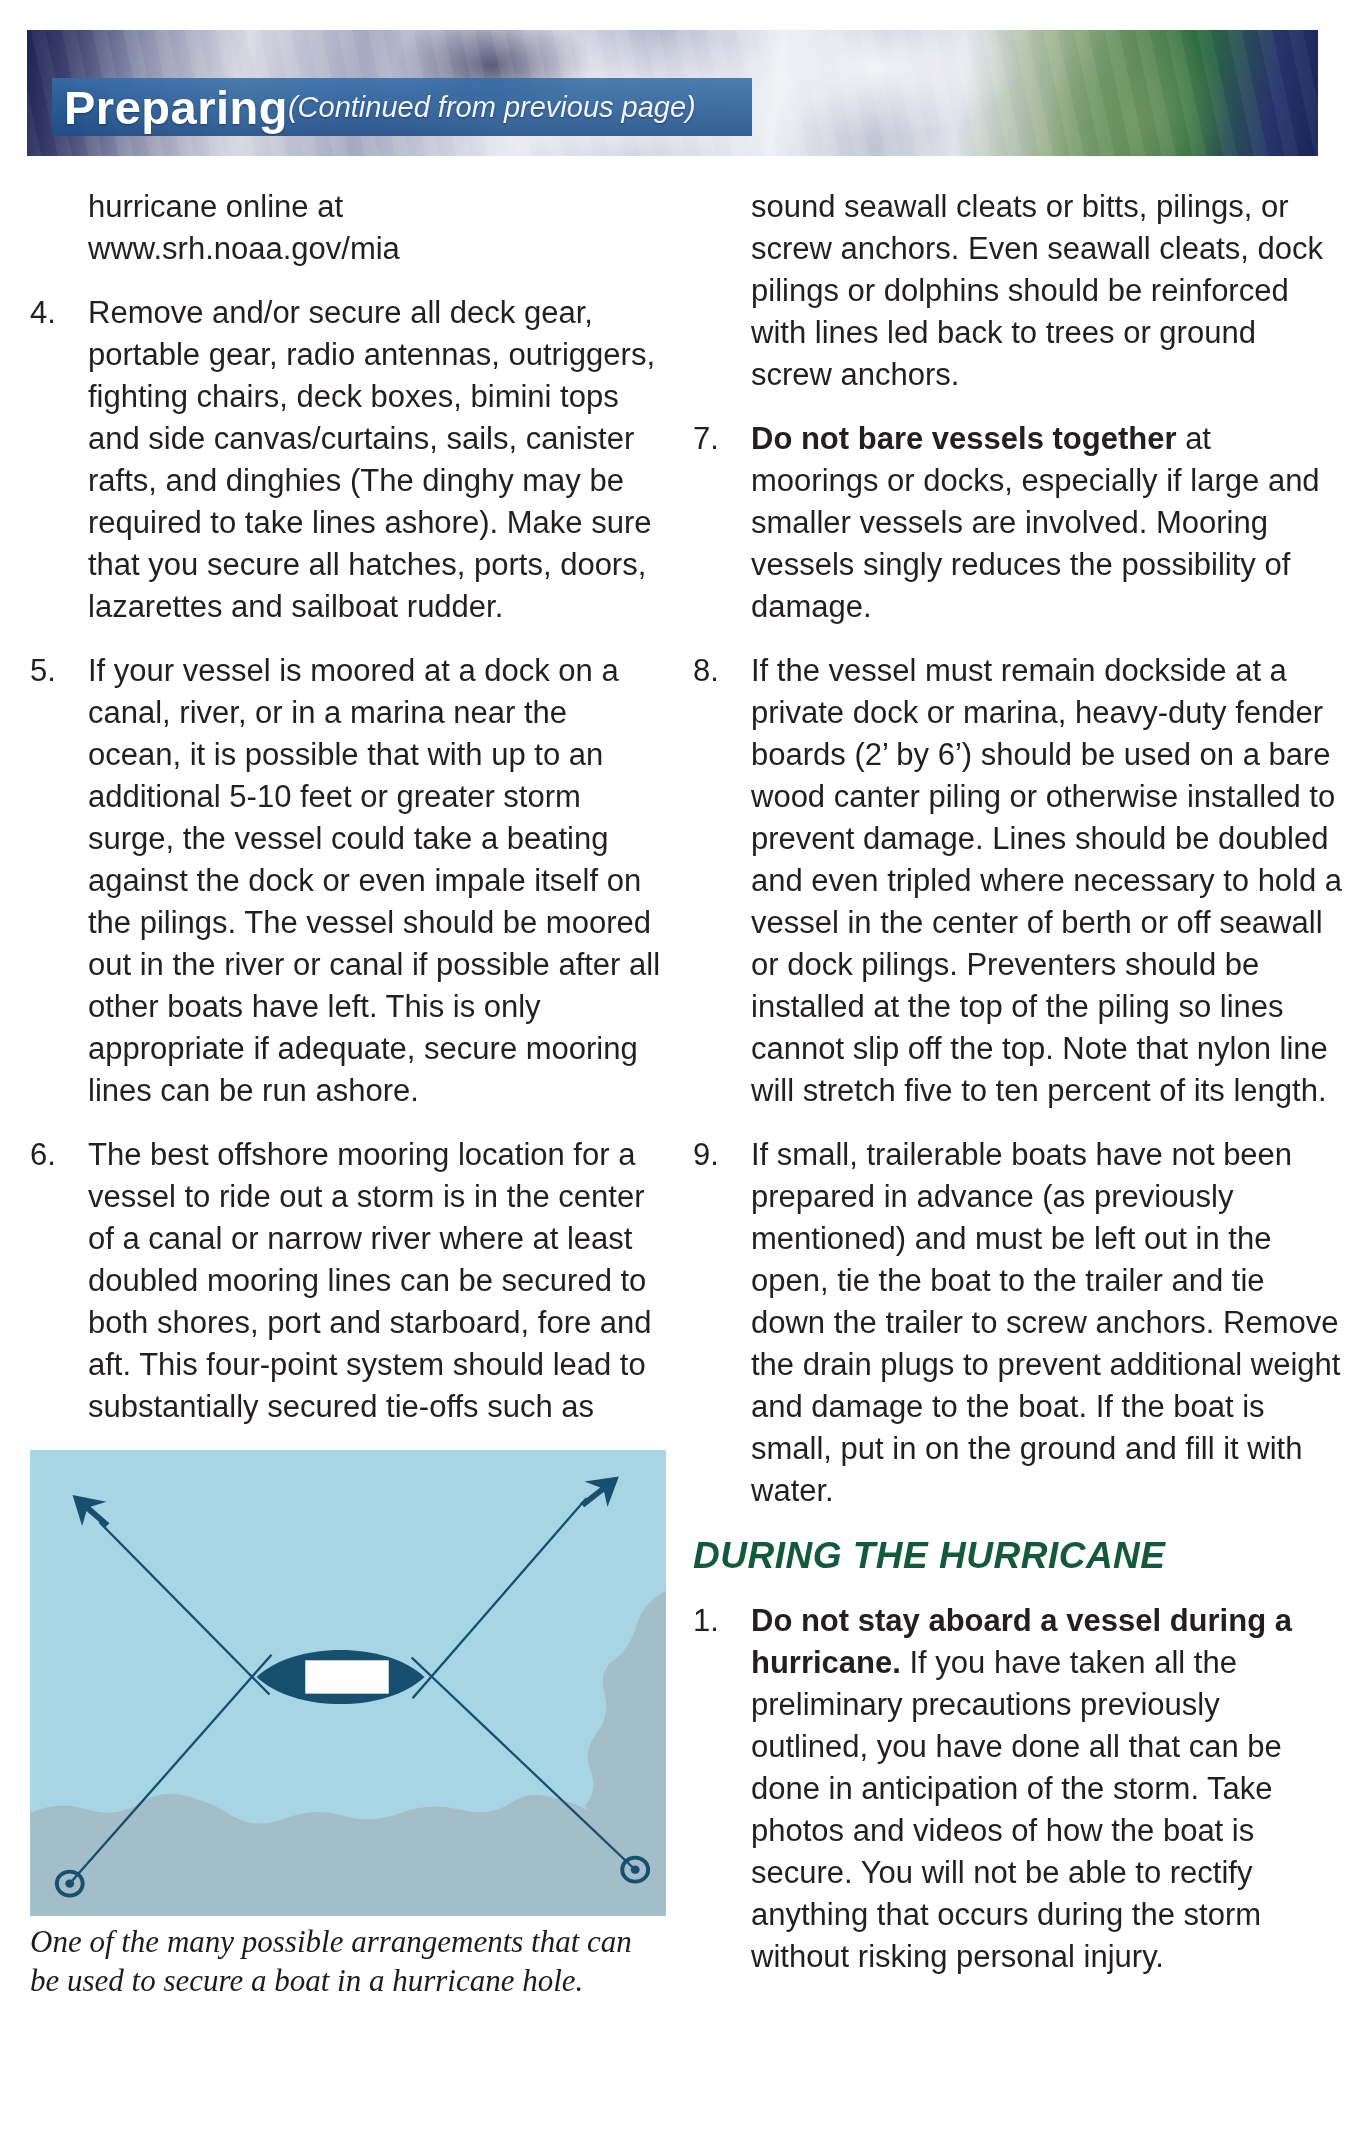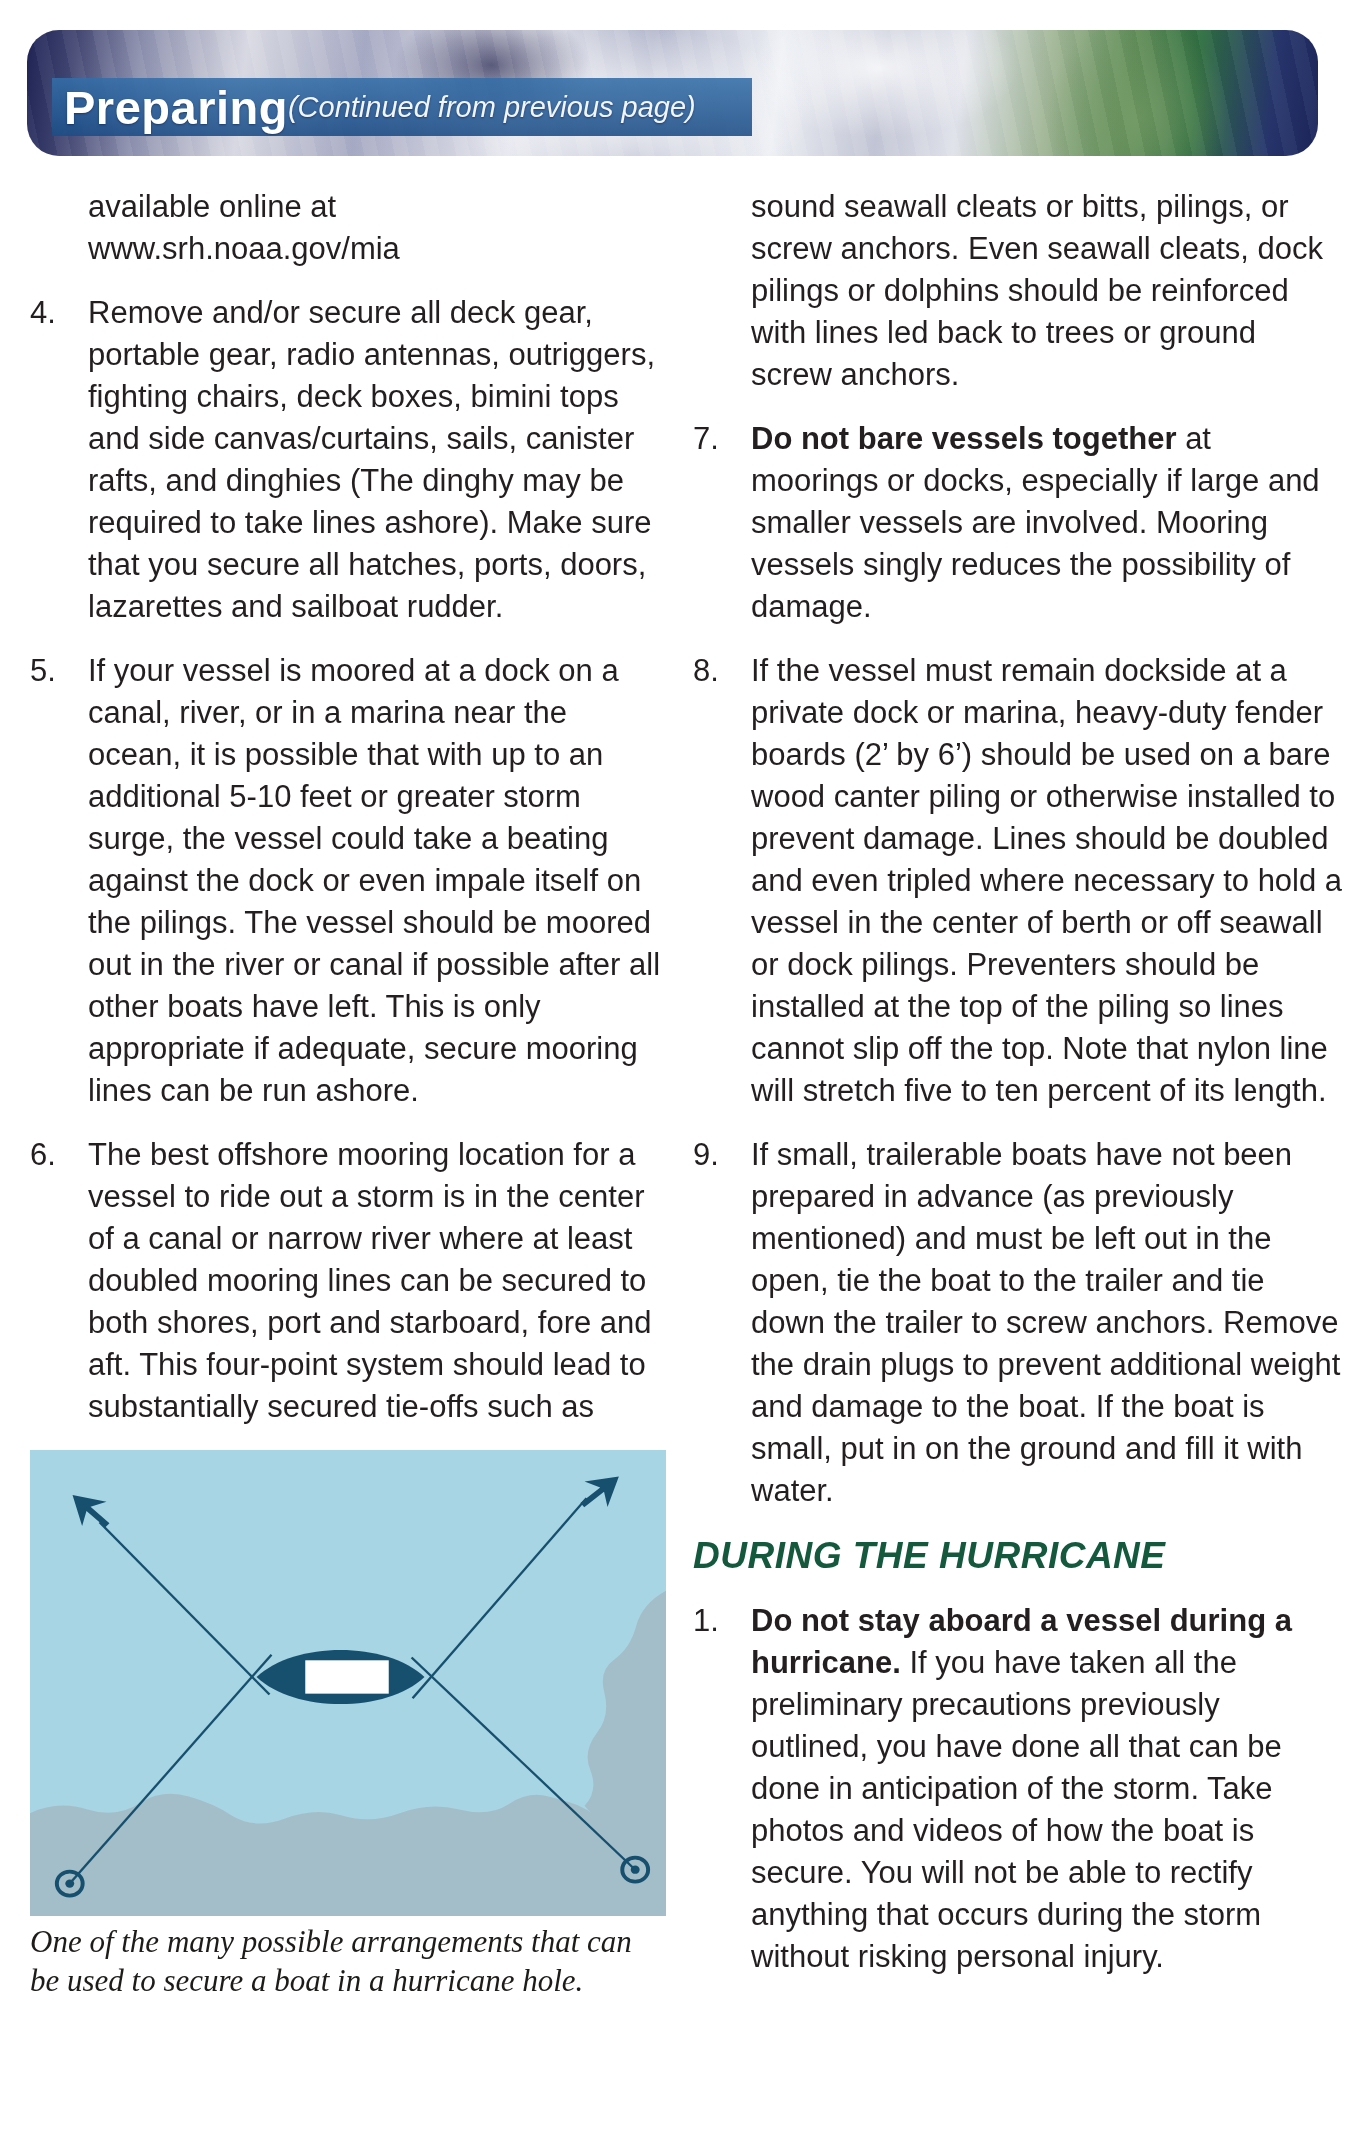--- a/index.html
+++ b/index.html
@@ -19,21 +19,20 @@
   .banner{position:absolute;left:27px;top:30px;width:1291px;height:126px;overflow:hidden;
     background:
       radial-gradient(ellipse 150px 90px at 36% 28%, rgba(70,70,105,.85), rgba(70,70,105,0) 65%),
       radial-gradient(ellipse 260px 120px at 47% 65%, rgba(255,255,255,.85), rgba(255,255,255,0) 70%),
       radial-gradient(ellipse 200px 100px at 66% 30%, rgba(255,255,255,.8), rgba(255,255,255,0) 70%),
       radial-gradient(ellipse 120px 140px at 86% 70%, rgba(110,150,95,.9), rgba(110,150,95,0) 75%),
       linear-gradient(97deg,
         #1f2454 0%, #40446f 3.5%, #8d90ad 9%, #d8d9e2 17%, #a7aac2 26%,
         #e6e7ee 38%, #b4b8cc 48%, #eceef3 58%, #c2c5d4 66%, #dfe1e9 72%,
         #9db391 79%, #5d8a55 85%, #2e6c3f 90%, #27356b 96%, #1d2558 100%);
-    border-radius: 32px;
   }
   .banner-streaks{position:absolute;inset:0;
     background:repeating-linear-gradient(78deg, rgba(255,255,255,.14) 0 14px, rgba(90,95,130,.10) 14px 30px);
     mix-blend-mode:soft-light;}
   .band{position:absolute;left:25px;top:48px;width:700px;height:58px;display:flex;align-items:center;
     padding:0 0 0 12px;background:linear-gradient(rgba(52,110,168,.88), rgba(28,76,134,.88));}
   .band-title{font-size:47px;font-weight:bold;color:#ffffff;line-height:1;letter-spacing:.5px;
     text-shadow:0 1px 2px rgba(10,25,60,.5);}
   .band-sub{font-size:29px;font-style:italic;color:#f2f6fc;margin-left:0;line-height:1;
     text-shadow:0 1px 2px rgba(10,25,60,.5);}
@@ -63,21 +62,21 @@
 
   <header class="banner">
     <div class="banner-streaks"></div>
     <div class="band">
       <span class="band-title">Preparing</span>
       <span class="band-sub">(Continued from previous page)</span>
     </div>
   </header>
 
   <div class="col col-left">
-    <p class="cont-para">available online at
+    <p class="cont-para">hurricane online at
 www.srh.noaa.gov/mia</p>
 
     <div class="item">
       <span class="num">4.</span>
       <div class="body"><span class="lead-bold"></span><span>Remove and/or secure all deck gear, portable gear, radio antennas, outriggers, fighting chairs, deck boxes, bimini tops and side canvas/curtains, sails, canister rafts, and dinghies (The dinghy may be required to take lines ashore). Make sure that you secure all hatches, ports, doors, lazarettes and sailboat rudder.</span></div>
     </div>
 
     <div class="item">
       <span class="num">5.</span>
       <div class="body"><span class="lead-bold"></span><span>If your vessel is moored at a dock on a canal, river, or in a marina near the ocean, it is possible that with up to an additional 5-10 feet or greater storm surge, the vessel could take a beating against the dock or even impale itself on the pilings. The vessel should be moored out in the river or canal if possible after all other boats have left. This is only appropriate if adequate, secure mooring lines can be run ashore.</span></div>

